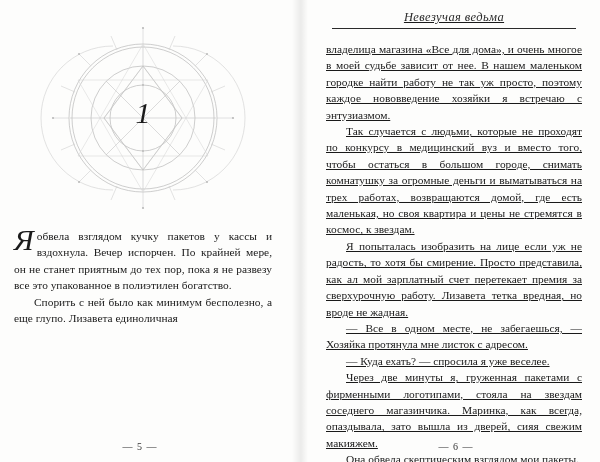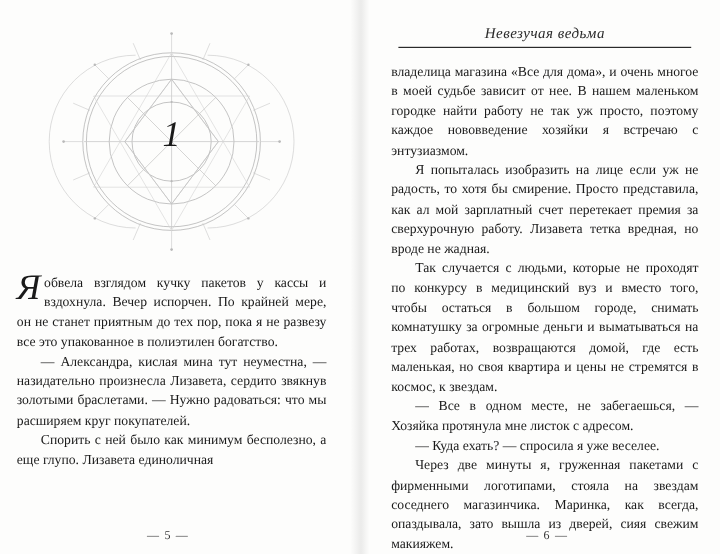--- a/index.html
+++ b/index.html
@@ -24,21 +24,22 @@
   .page {
     position: relative;
     width: 300px;
     height: 462px;
     box-sizing: border-box;
   }
   .page-left {
     padding: 18px 28px 0 14px;
   }
   .page-right {
-    padding: 21px 18px 0 26px;
+    padding: 10px 18px 0 26px;
+    text-decoration: underline;
   }
   
   .gutter {
     position: absolute;
     left: 292px;
     top: 0;
     width: 16px;
     height: 462px;
     background: linear-gradient(to right, rgba(0,0,0,0.00), rgba(0,0,0,0.06) 45%, rgba(0,0,0,0.07) 55%, rgba(0,0,0,0.00));
     pointer-events: none;
@@ -191,38 +192,37 @@
             <circle cx="126" cy="63" r="0.9"></circle>
             <circle cx="126" cy="129" r="0.9"></circle>
           </g>
         </g>
       </svg>
       <div class="chapter-number">1</div>
     </div>
 
     <div class="body-text">
       <p class="dropcap-para"><span class="dropcap">Я</span><span> обвела взглядом кучку пакетов у кассы и вздохнула. Вечер испорчен. По крайней мере, он не станет приятным до тех пор, пока я не развезу все это упакованное в полиэтилен богатство.</span></p>
-      <p class="dash">— Александра, кислая мина тут неуместна, — назидательно произнесла Лизавета, сердито звякнув золотыми браслетами. — Нужно радоваться: что мы расширяем круг покупателей.</p>
       <p>Спорить с ней было как минимум бесполезно, а еще глупо. Лизавета единоличная</p>
     </div>
 
     <div class="folio">— 5 —</div>
   </div>
 
   <div class="gutter"></div>
 
   <div class="page page-right">
 
     <div class="running-head">Невезучая ведьма</div>
     <div class="head-rule"></div>
 
     <div class="body-text">
       <p class="noindent">владелица магазина «Все для дома», и очень многое в моей судьбе зависит от нее. В нашем маленьком городке найти работу не так уж просто, поэтому каждое нововведение хозяйки я встречаю с энтузиазмом.</p>
+      <p>Так случается с людьми, которые не проходят по конкурсу в медицинский вуз и вместо того, чтобы остаться в большом городе, снимать комнатушку за огромные деньги и выматываться на трех работах, возвращаются домой, где есть маленькая, но своя квартира и цены не стремятся в космос, к звездам.</p>
       <p>Я попыталась изобразить на лице если уж не радость, то хотя бы смирение. Просто представила, как ал мой зарплатный счет перетекает премия за сверхурочную работу. Лизавета тетка вредная, но вроде не жадная.</p>
-      <p>Так случается с людьми, которые не проходят по конкурсу в медицинский вуз и вместо того, чтобы остаться в большом городе, снимать комнатушку за огромные деньги и выматываться на трех работах, возвращаются домой, где есть маленькая, но своя квартира и цены не стремятся в космос, к звездам.</p>
       <p class="dash">— Все в одном месте, не забегаешься, — Хозяйка протянула мне листок с адресом.</p>
       <p class="dash">— Куда ехать? — спросила я уже веселее.</p>
       <p>Через две минуты я, груженная пакетами с фирменными логотипами, стояла на звездам соседнего магазинчика. Маринка, как всегда, опаздывала, зато вышла из дверей, сияя свежим макияжем.</p>
       <p>Она обвела скептическим взглядом мои пакеты.</p>
     </div>
 
     <div class="folio">— 6 —</div>
   </div>
 
 </div>

